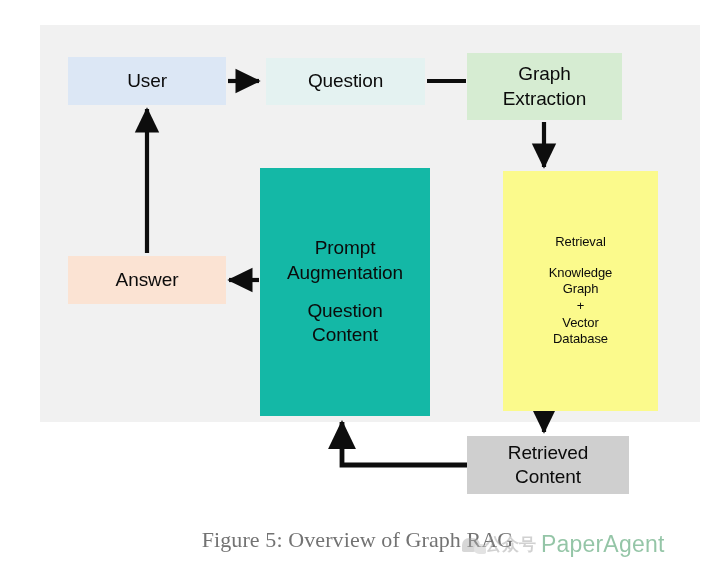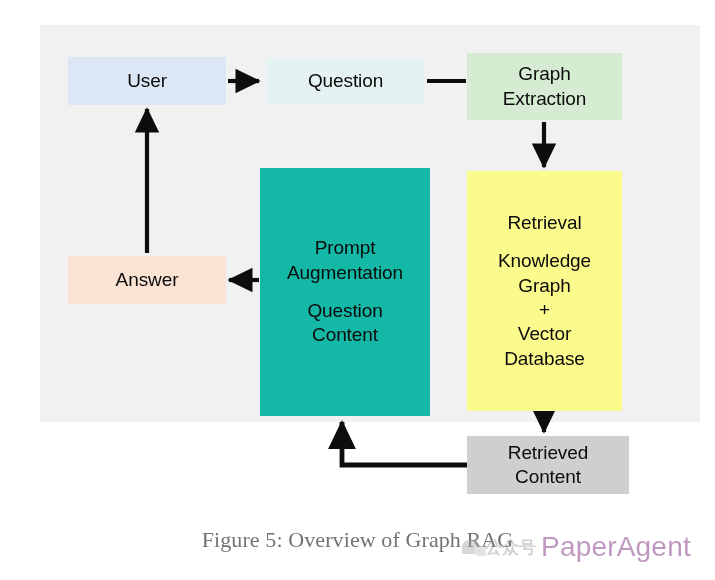--- a/index.html
+++ b/index.html
@@ -50,21 +50,21 @@
 
   
   #node-user        { left: 28px;  top: 32px;  width: 158px; height: 48px;  background: #dce7f5; }
   #node-question    { left: 226px; top: 33px;  width: 159px; height: 47px;  background: #e4f2f1; }
   #node-graph       { left: 427px; top: 28px;  width: 155px; height: 67px;  background: #d6ecd2; }
   #node-retrieval   { left: 427px; top: 146px; width: 155px; height: 240px; background: #fbfa8c; }
   #node-prompt      { left: 220px; top: 143px; width: 170px; height: 248px; background: #f2d3ee; }
   #node-answer      { left: 28px;  top: 231px; width: 158px; height: 48px;  background: #fbe3d3; }
   #node-retrieved   { left: 427px; top: 411px; width: 162px; height: 58px;  background: #cfcfcf; }
 
-  #node-retrieval  { font-size: 19px; }
+  #node-retrieval  { font-size: 13px; margin-left: 36px; }
   #node-prompt     { font-size: 19px; }
 
   
   #edges {
     position: absolute;
     left: 0; top: 0;
     width: 660px;
     height: 495px;
     pointer-events: none;
   }
@@ -95,22 +95,22 @@
   }
   #watermark .wm-cn {
     font-family: "DejaVu Sans", sans-serif;
     font-size: 17px;
     color: #9a9a9a;
     letter-spacing: 0px;
     font-weight: bold;
   }
   #watermark .wm-label {
     font-family: "Liberation Sans", sans-serif;
-    font-size: 28px;
-    color: #701a75;
+    font-size: 23px;
+    color: #15803d;
     letter-spacing: 0.2px;
   }
   #watermark .wm-bubble {
     width: 18px; height: 14px;
     background: #a8a8a8;
     border-radius: 8px 8px 8px 2px;
     position: relative;
     flex: 0 0 auto;
   }
   #watermark .wm-bubble::after {

